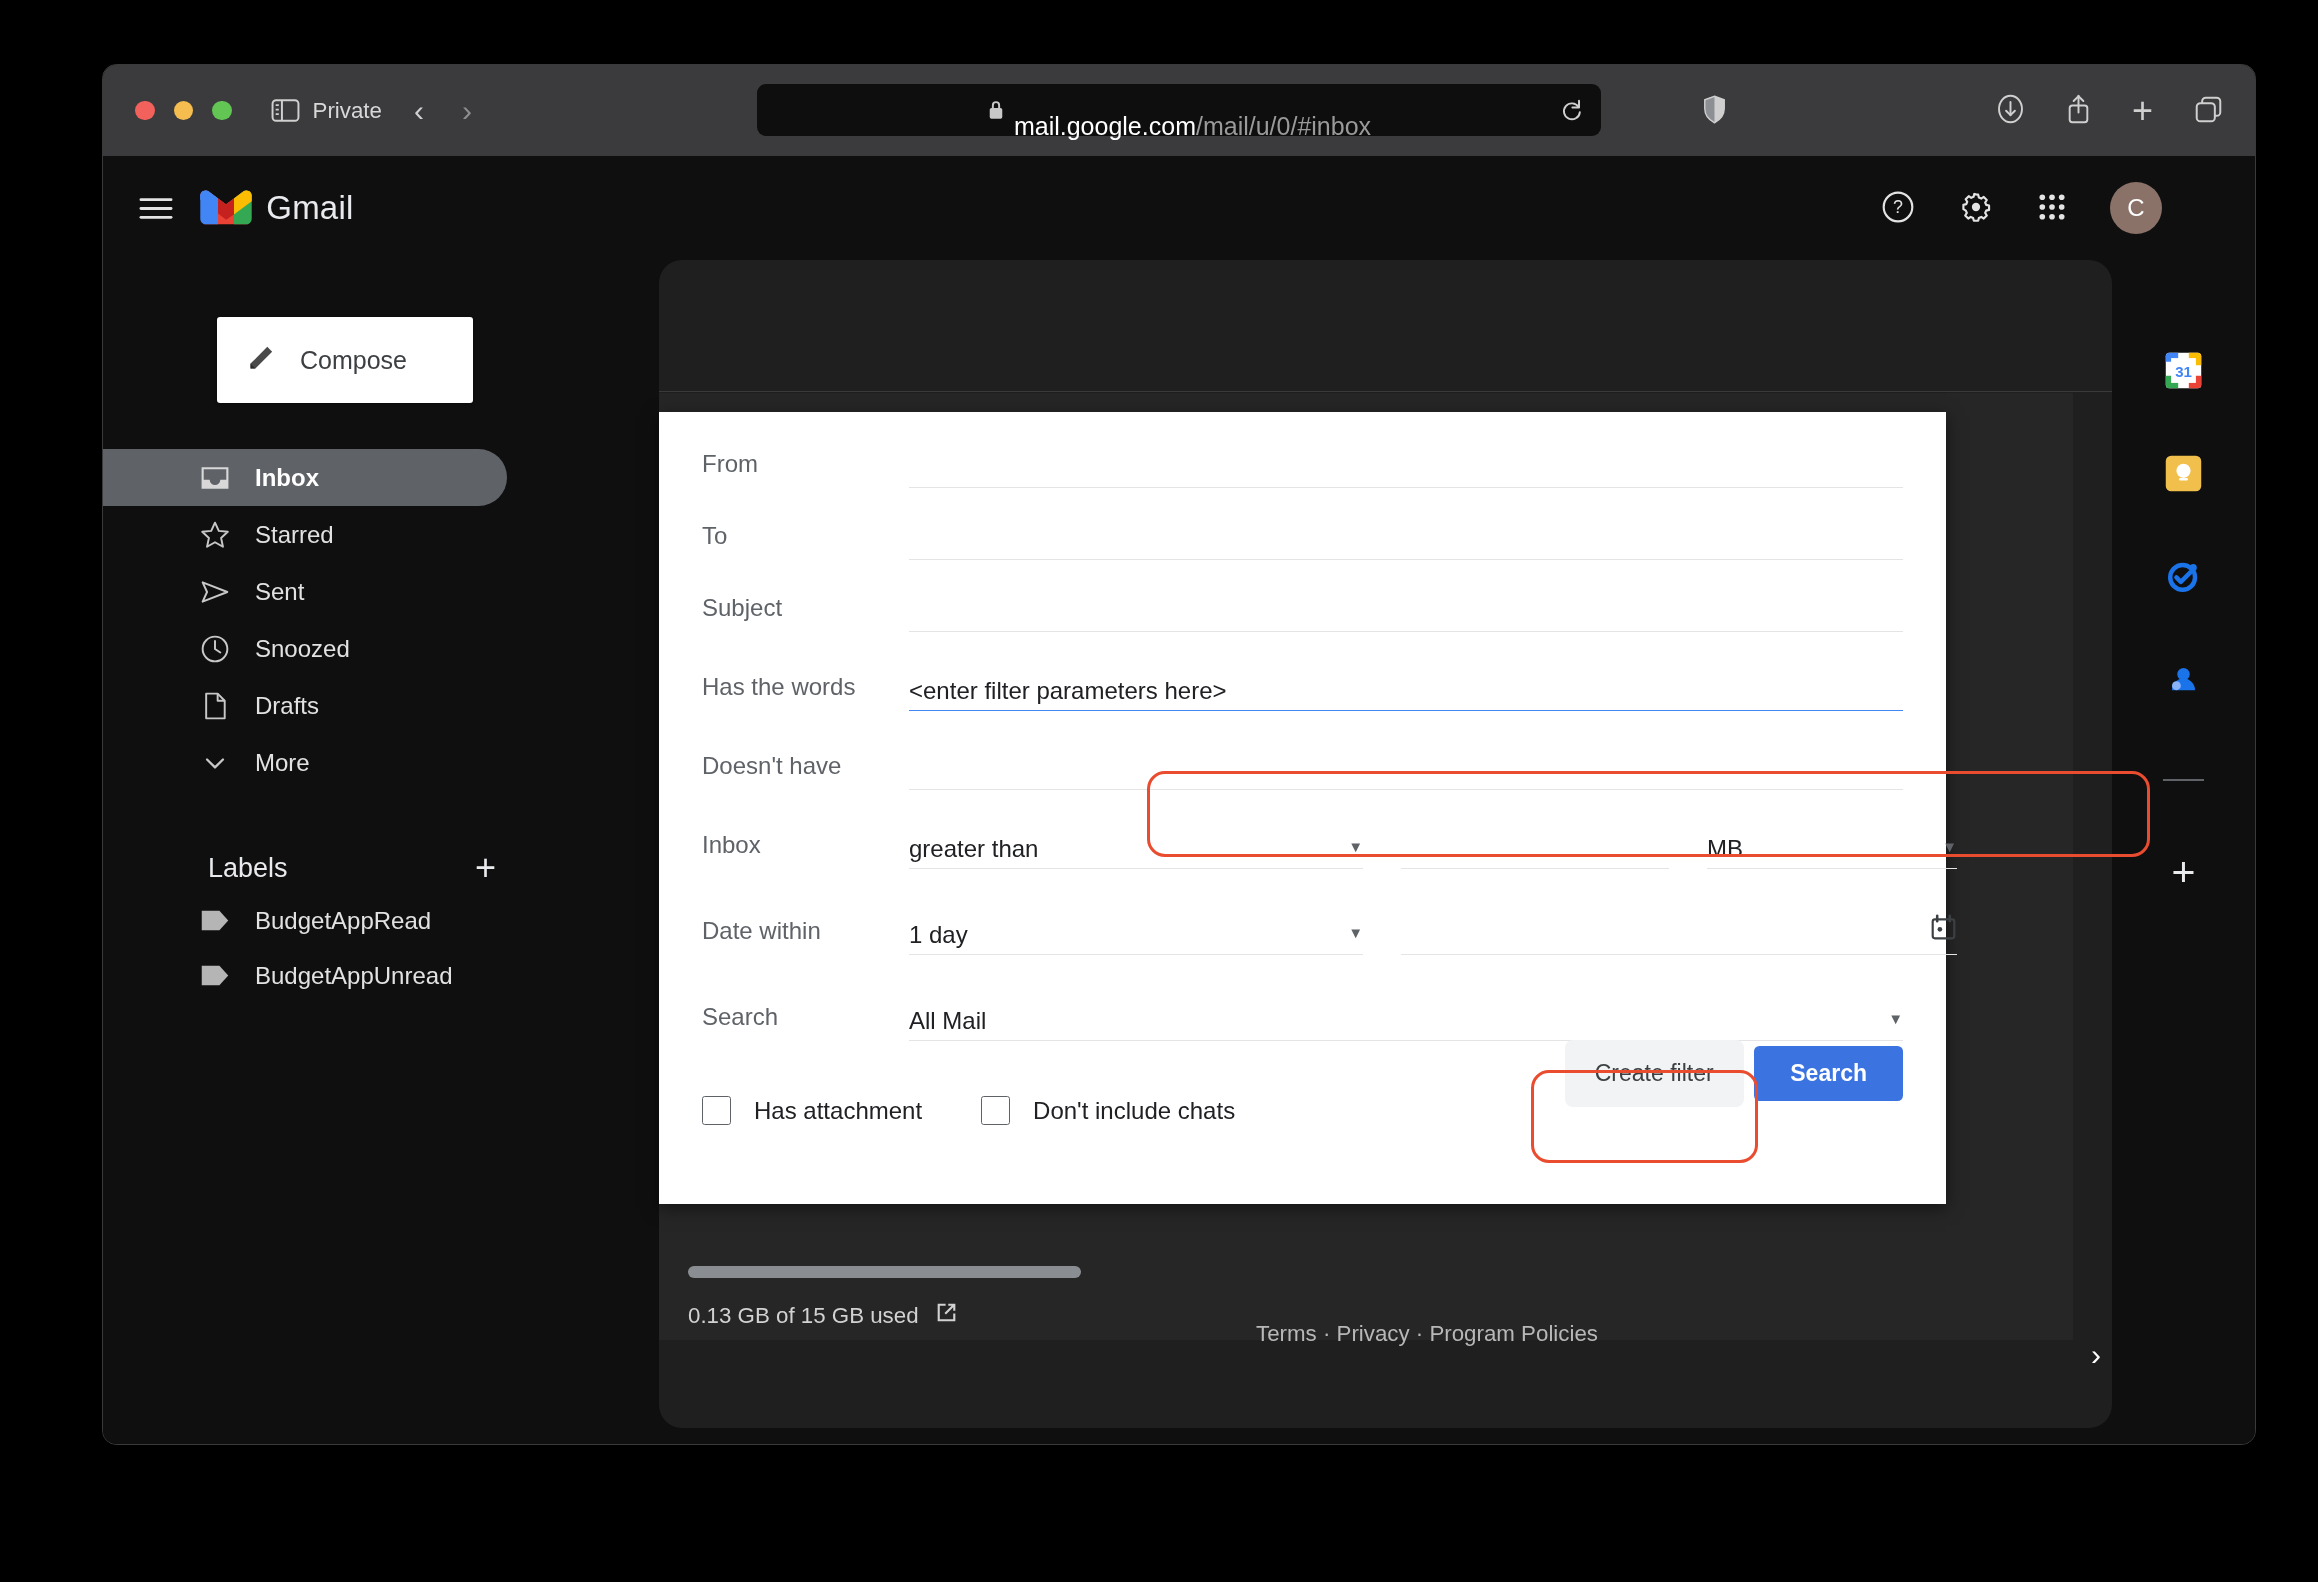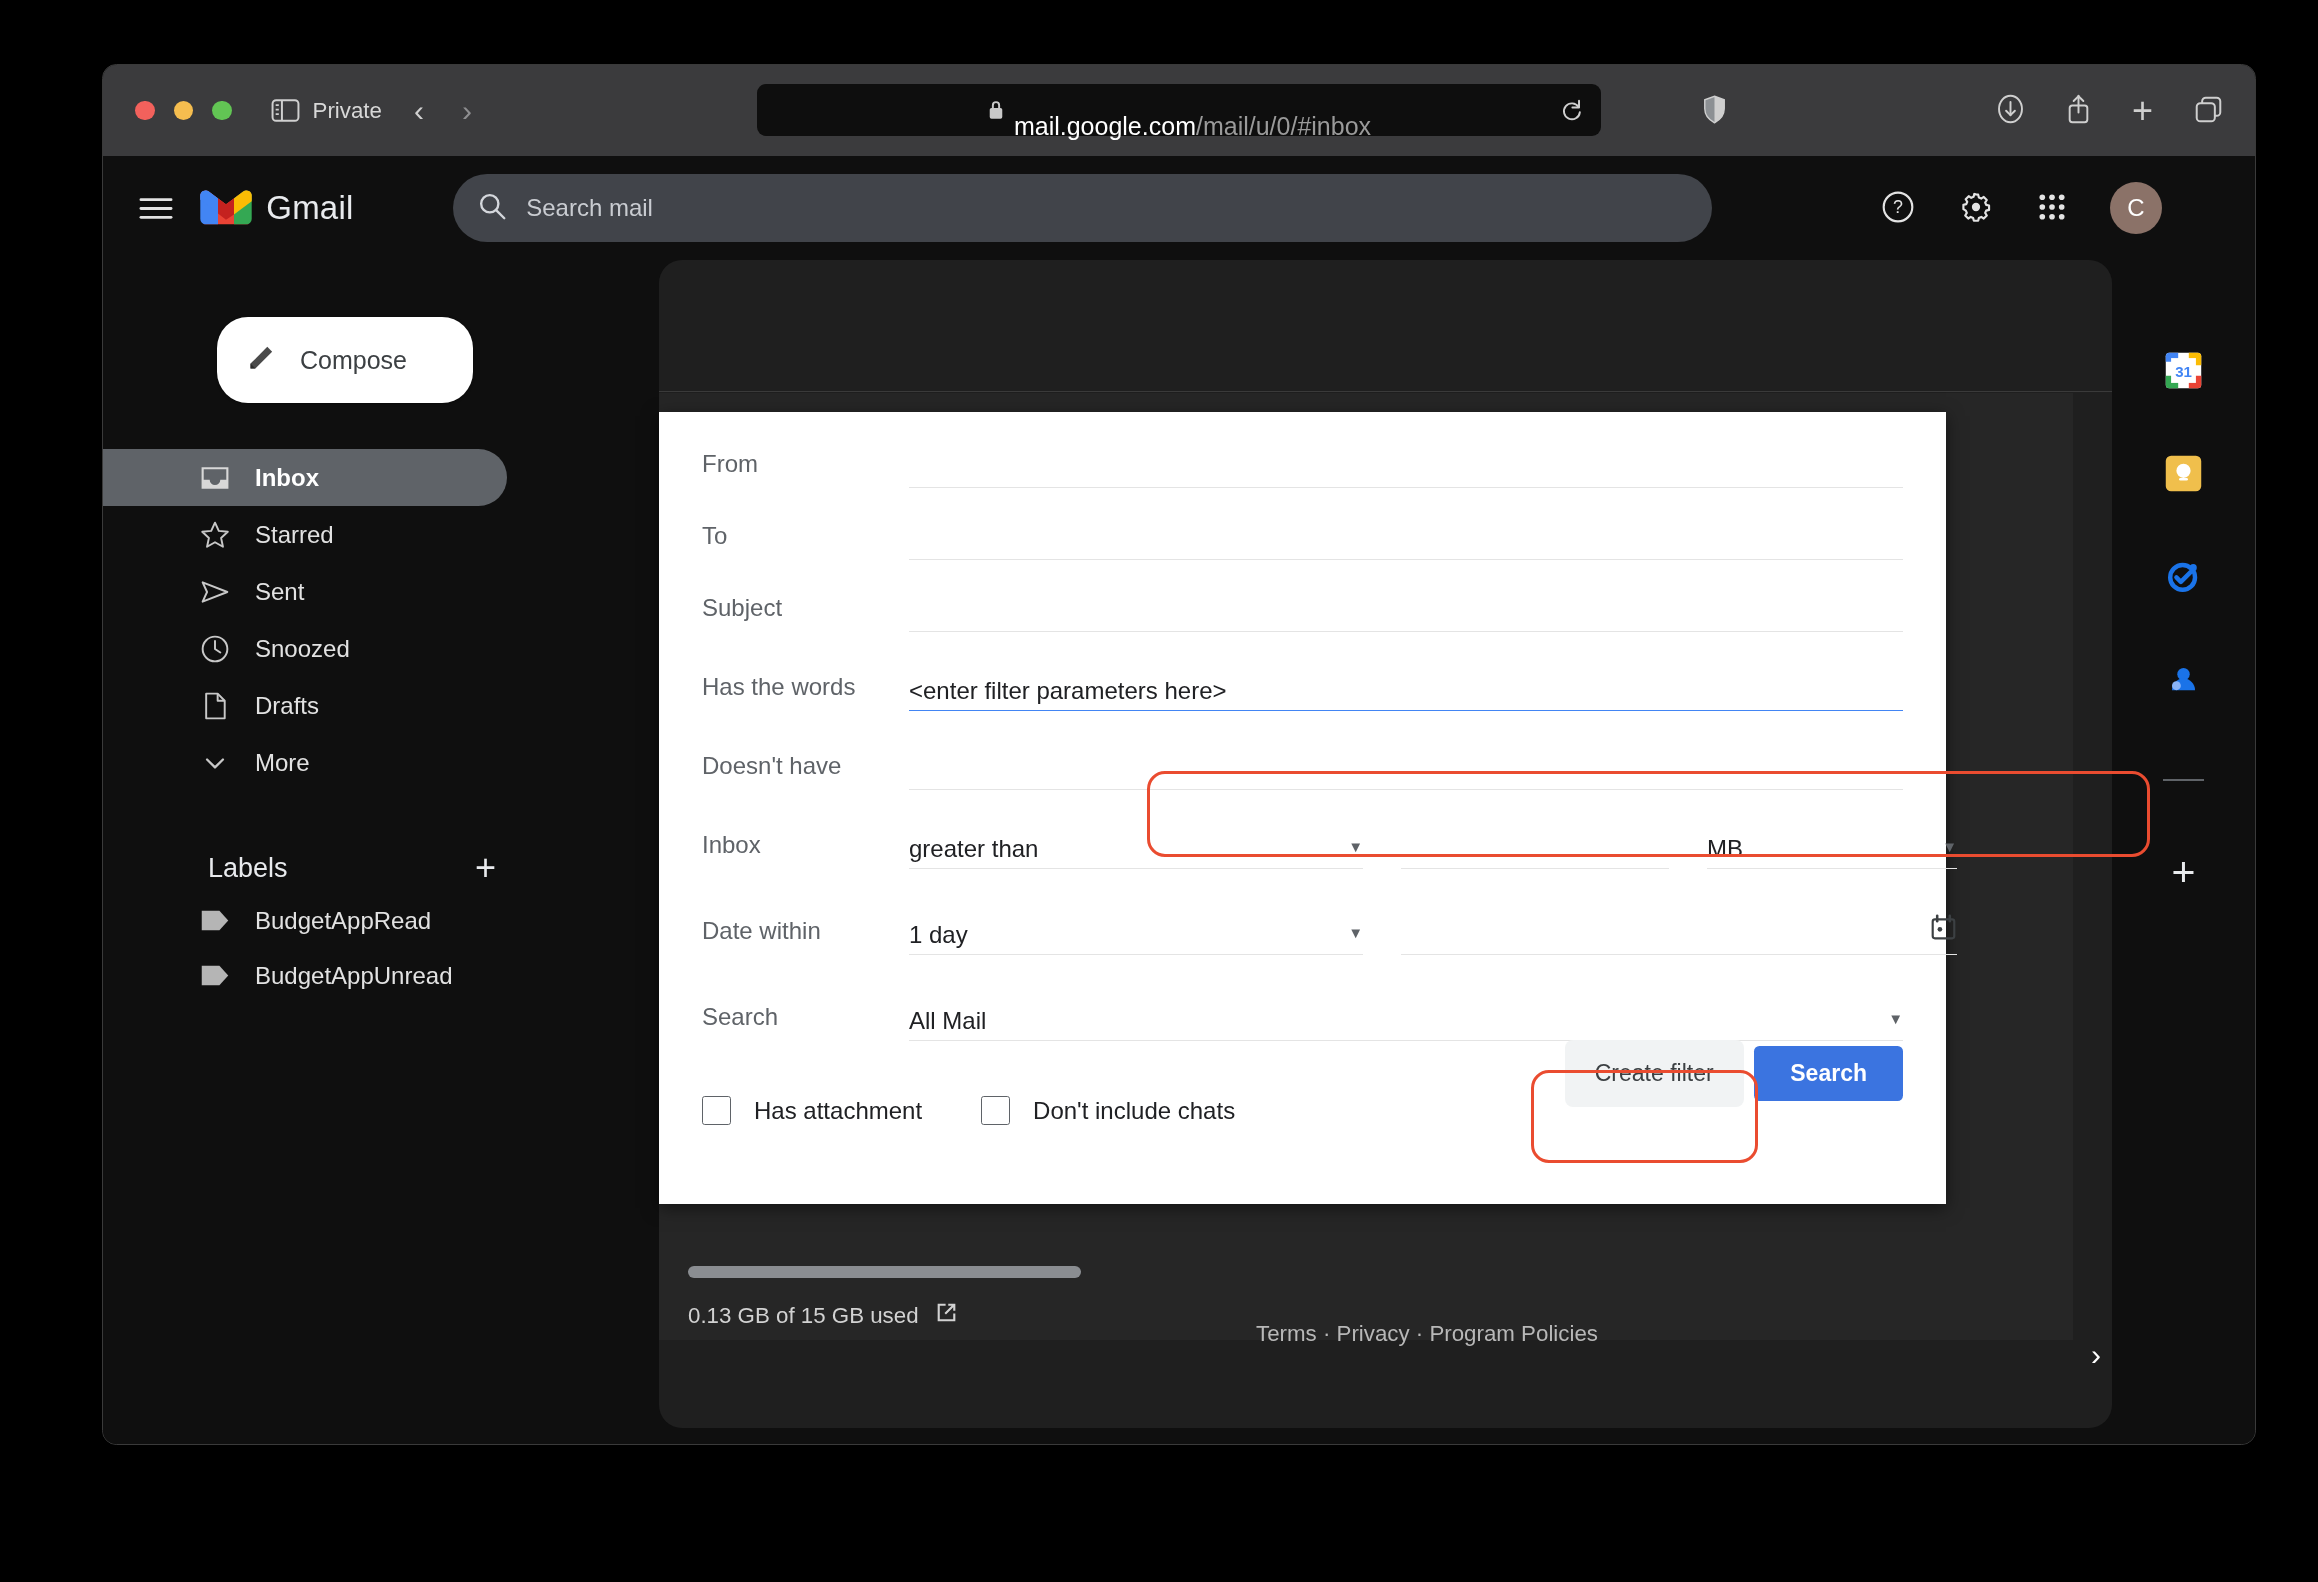--- a/index.html
+++ b/index.html
@@ -107,21 +107,21 @@
   }
 
   
   .gmail-sidebar {
     position: absolute; left: 0; top: 104px; width: 493px; bottom: 0;
     padding-top: 0;
   }
   .compose-btn {
     margin: 57px 0 0 114px;
     width: 256px; height: 86px;
-    background: #fff; border-radius: 31px;
+    background: #fff; border-radius: 3px;
     display: flex; align-items: center; gap: 23px;
     padding-left: 30px;
     color: #3c4043; font-size: 25px;
     box-shadow: 0 0.9px 2.7px rgba(0,0,0,0.4);
     cursor: pointer;
     text-align: center;
   }
 
   .nav-list { margin-top: 46px; }
   .nav-item {
@@ -374,29 +374,20 @@
             <path d="M0 10a6 6 0 0 1 9.6-4.8L20 13v29H6a6 6 0 0 1-6-6z" fill="#4285f4"></path>
             <path d="M58 10a6 6 0 0 0-9.6-4.8L38 13v29h14a6 6 0 0 0 6-6z" fill="#34a853"></path>
             <path d="M48.4 5.2A6 6 0 0 1 58 10v6L38 31V13z" fill="#fbbc04"></path>
             <path d="M0 14l20 15V13L9.6 5.2A6 6 0 0 0 0 10z" fill="#4285f4"></path>
             <path d="M20 13l9 6.6L38 13v18l-9 6-9-7z" fill="#c5221f"></path>
           </svg>
         </span>
         <span class="gmail-wordmark">Gmail</span>
       </div>
 
-      <div class="search-bar">
-        <span>
-          <svg width="29" height="29" viewBox="0 0 32 32">
-              <circle cx="13" cy="13" r="9.5" fill="none" stroke="#d4d7dc" stroke-width="2.6"></circle>
-              <line x1="20" y1="20" x2="29" y2="29" stroke="#d4d7dc" stroke-width="2.6" stroke-linecap="round"></line>
-            </svg>
-        </span>
-        <span class="search-placeholder">Search mail</span>
-      </div>
 
       <div class="header-icons">
         <span>
           <svg width="34" height="34" viewBox="0 0 38 38">
               <circle cx="19" cy="19" r="16" fill="none" stroke="#e3e3e3" stroke-width="2.4"></circle>
               <text x="19" y="26" font-size="20" fill="#e3e3e3" text-anchor="middle" font-family="Liberation Sans, sans-serif">?</text>
             </svg>
         </span>
         <span>
           <svg width="36" height="36" viewBox="0 0 40 40">

